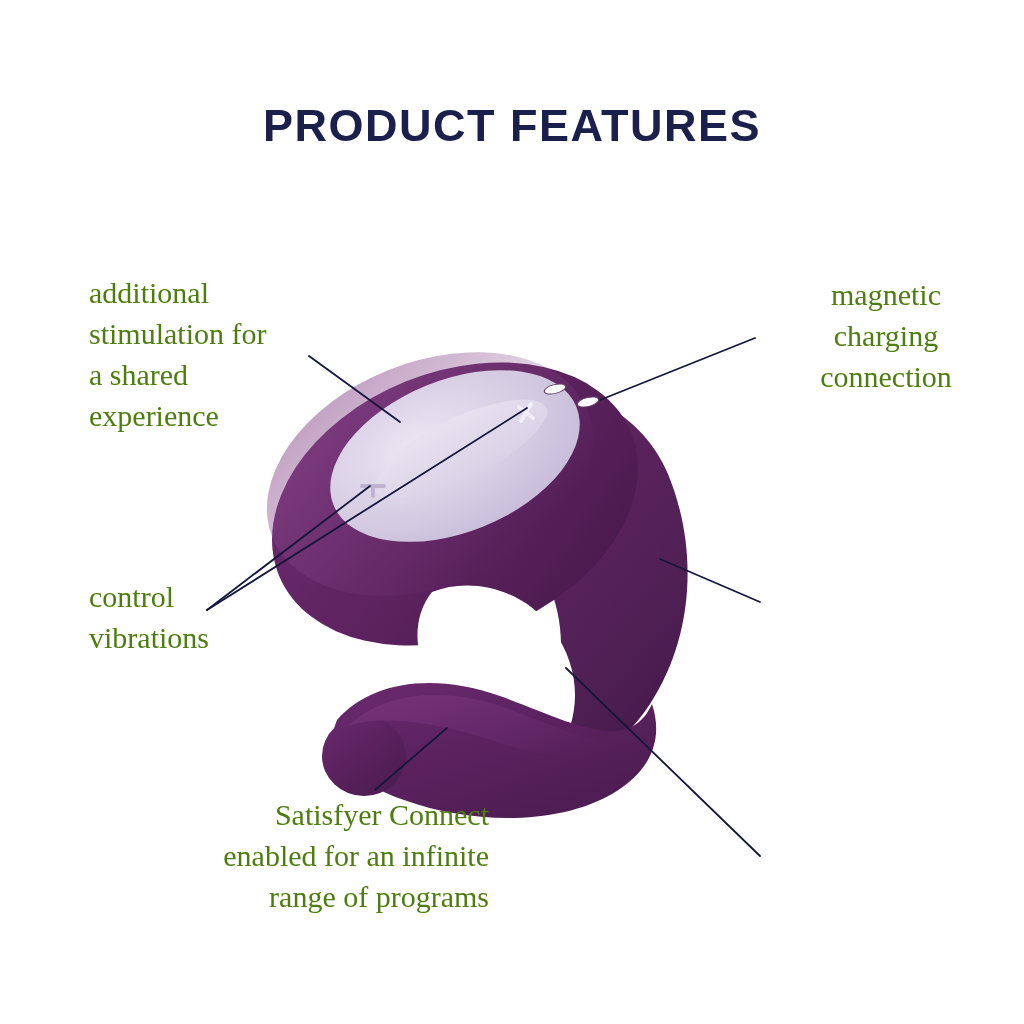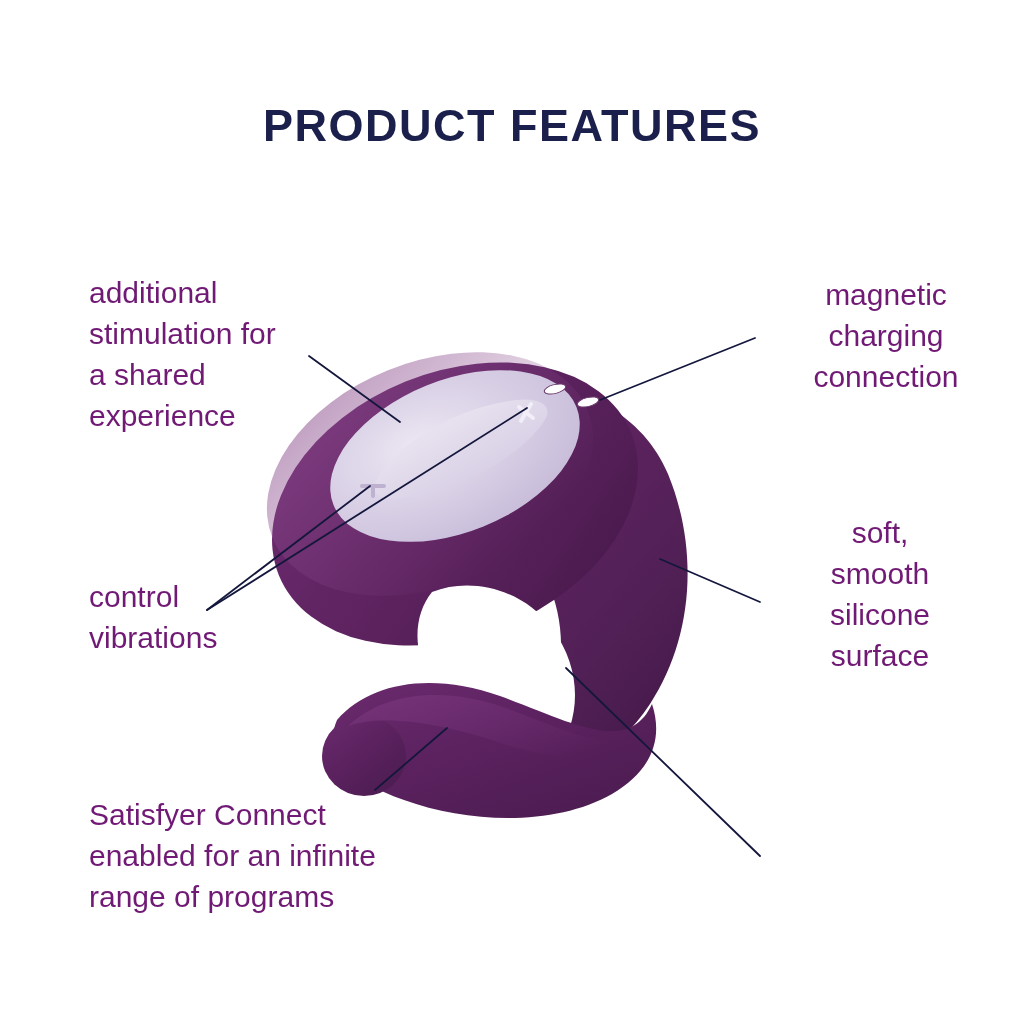--- a/index.html
+++ b/index.html
@@ -33,35 +33,35 @@
     font-size: 45px;
     font-weight: 700;
     letter-spacing: 1.5px;
     color: #1b1f4b;
     font-family: "Liberation Sans", sans-serif;
   }
 
   
   .label {
     position: absolute;
-    color: #701a75;
+    color: #4d7c0f;
     font-size: 30px;
     line-height: 1.37;
-    font-family: Liberation Sans, sans-serif;
+    font-family: Liberation Serif, serif;
     font-weight: 400;
     white-space: pre-line;
   }
   .label.left  { text-align: left; }
   .label.right { text-align: center; }
 
   #label-additional   { left: 89px;  top: 268px; width: 300px; }
   #label-magnetic     { left: 771px; top: 270px; width: 230px; }
   #label-soft         { left: 770px; top: 508px; width: 220px; }
   #label-control      { left: 89px;  top: 572px; width: 230px; }
-  #label-connect      { left: 89px;  top: 790px; width: 400px; }
+  #label-connect      { left: 89px;  top: 790px; width: 400px; text-align: right; }
   #label-shaft        { left: 770px; top: 796px; width: 220px; }
 
   
   #artwork {
     position: absolute;
     left: 0; top: 0;
     width: 1024px;
     height: 1024px;
     pointer-events: none;
   }
@@ -191,24 +191,20 @@
 
   <div class="label left" id="label-additional">additional
 stimulation for
 a shared
 experience</div>
 
   <div class="label right" id="label-magnetic">magnetic
 charging
 connection</div>
 
-  <div class="label right" id="label-soft">soft,
-smooth
-silicone
-surface</div>
 
   <div class="label left" id="label-control">control
 vibrations</div>
 
   <div class="label left" id="label-connect">Satisfyer Connect
 enabled for an infinite
 range of programs</div>
 
 
 </div>

